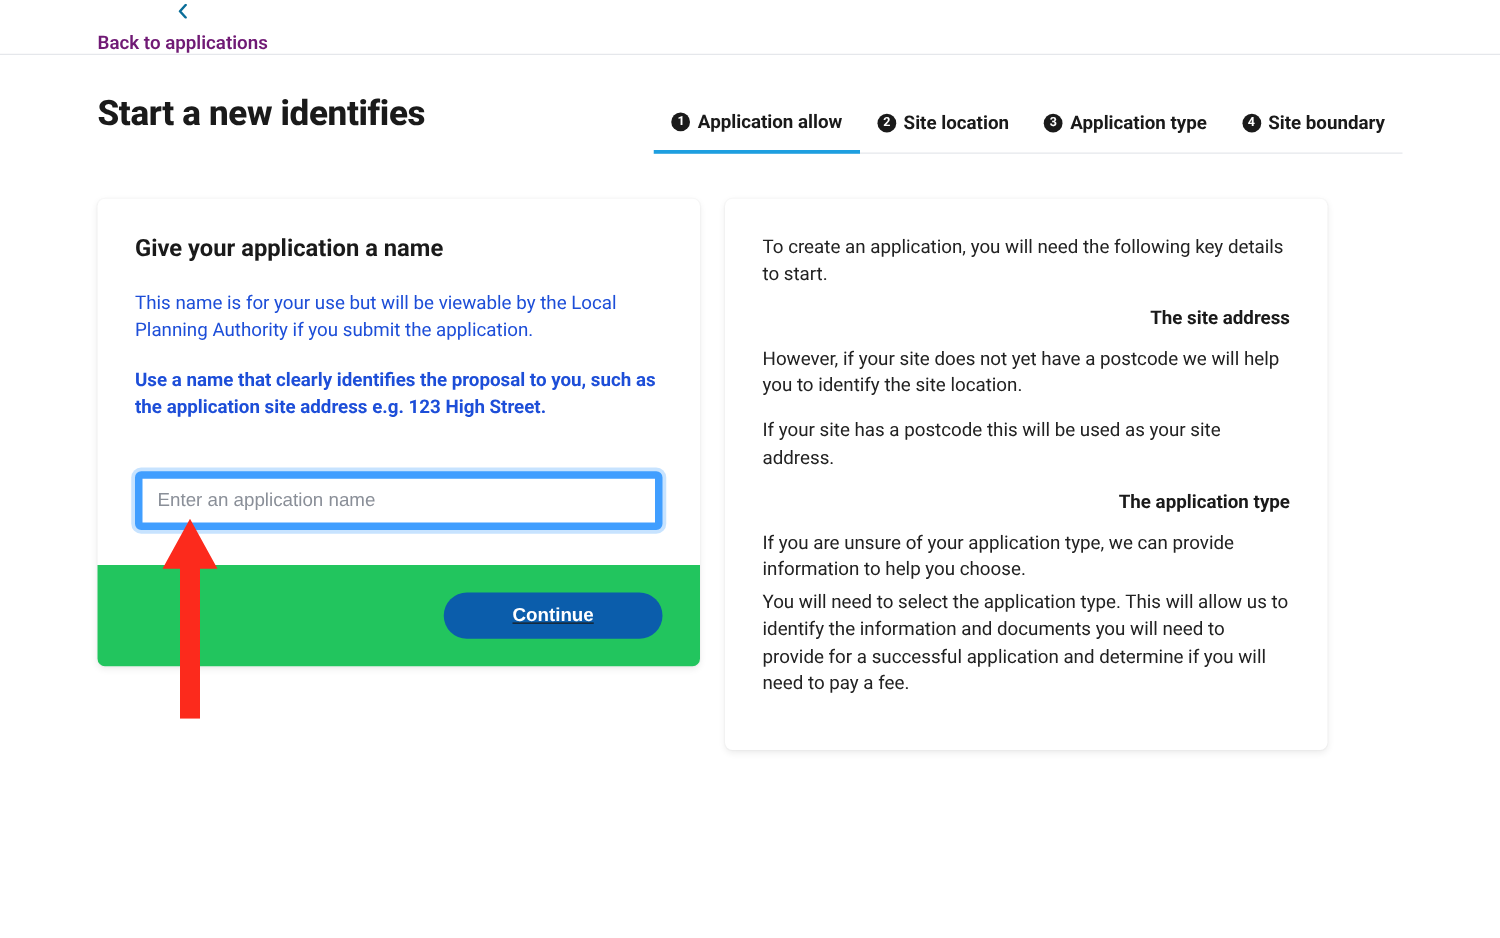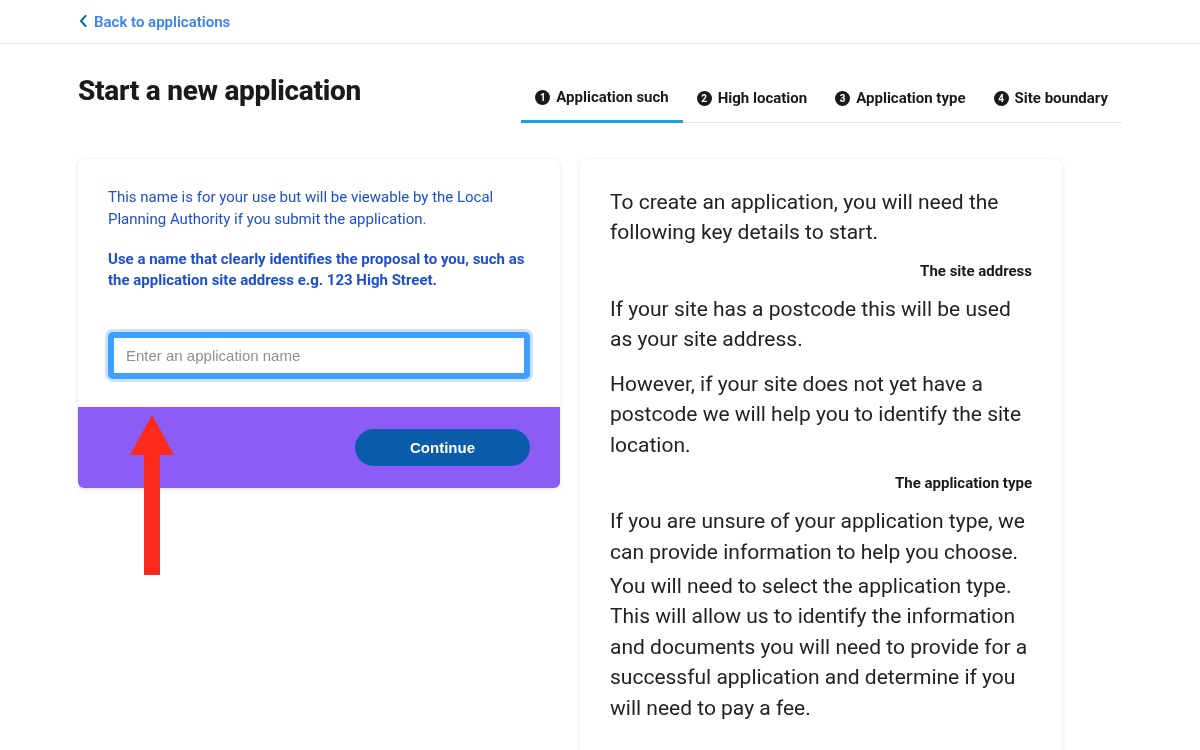--- a/index.html
+++ b/index.html
@@ -15,25 +15,26 @@
       height: 44px;
       display: flex;
       align-items: center;
       padding-left: 78px;
       border-bottom: 1px solid #e5e7eb;
     }
     .back-link {
       display: inline-flex;
       align-items: center;
       gap: 6px;
-      color: #3b82f6;
+      color: #701a75;
       font-weight: 600;
       font-size: 15px;
       text-decoration: none;
       cursor: pointer;
+      flex-direction: column;
     }
     .content-wrap {
       padding: 30px 78px 0 78px;
     }
     .header-row {
       display: flex;
       justify-content: space-between;
       align-items: flex-start;
       margin-bottom: 36px;
     }
@@ -110,45 +111,46 @@
       padding: 9px 12px;
       border: 6px solid #7f1d1d;
       border-radius: 5px;
       font-size: 15px;
       outline: none;
       box-shadow: 0 0 0 3px rgba(30, 144, 255, 0.25);
       border-color: #409eff;
     }
     .form-input::placeholder { color: #8a8f98; }
     .card-foot {
-      background: #8b5cf6;
+      background: #22c55e;
       padding: 22px 30px;
       display: flex;
       justify-content: flex-end;
       border-radius: 0 0 6px 6px;
+      text-decoration: underline;
     }
     .btn-primary {
       background: #0b5dab;
       color: #fff;
       border: none;
       padding: 10px 55px;
       border-radius: 22px;
       font-size: 15px;
       font-weight: 600;
       cursor: pointer;
     }
     .info-sub {
       font-size: 15px;
       font-weight: 700;
       margin-bottom: 14px;
       margin-top: 4px;
       text-align: right;
     }
     .info-text {
-      font-size: 21px;
+      font-size: 15px;
       line-height: 1.45;
       color: #222;
       margin-bottom: 14px;
     }
     .arrow-annotation {
       position: absolute;
       left: 52px;
       top: 256px;
       pointer-events: none;
     }
@@ -162,65 +164,66 @@
       <svg width="10" height="12" viewBox="0 0 8 12" fill="none">
           <path d="M6.5 1L2 6l4.5 5" stroke="#0b6e99" stroke-width="2" stroke-linecap="round" stroke-linejoin="round"></path>
         </svg>
     </span>
     <span>Back to applications</span>
   </a>
 </div>
 
 <div class="content-wrap">
   <div class="header-row">
-    <h1 class="page-title">Start a new application</h1>
+    <h1 class="page-title">Start a new identifies</h1>
 
     <div class="steps">
       <div class="step active">
         <span class="step-num">1</span>
-        <span>Application such</span>
+        <span>Application allow</span>
       </div>
       <div class="step">
         <span class="step-num">2</span>
-        <span>High location</span>
+        <span>Site location</span>
       </div>
       <div class="step">
         <span class="step-num">3</span>
         <span>Application type</span>
       </div>
       <div class="step">
         <span class="step-num">4</span>
         <span>Site boundary</span>
       </div>
     </div>
   </div>
 
   <div class="columns">
     <div class="card card-left">
       <div class="card-body">
+        <h2 class="card-title">Give your application a name</h2>
         <p class="para">This name is for your use but will be viewable by the Local Planning Authority if you submit the application.</p>
         <p class="para last">Use a name that clearly identifies the proposal to you, such as the application site address e.g. 123 High Street.</p>
         <input type="text" class="form-input" placeholder="Enter an application name" style="">
       </div>
       <div class="card-foot">
         <button class="btn-primary">Continue</button>
       </div>
 
       <div class="arrow-annotation">
         <svg width="44" height="160" viewBox="0 0 44 160">
           <polygon points="22,0 44,40 30,40 30,160 14,160 14,40 0,40" fill="#fc2a1c"></polygon>
         </svg>
       </div>
     </div>
 
     <div class="card card-right">
       <div class="card-body">
         <p class="info-text">To create an application, you will need the following key details to start.</p>
         <p class="info-sub">The site address</p>
+        <p class="info-text">However, if your site does not yet have a postcode we will help you to identify the site location.</p>
         <p class="info-text">If your site has a postcode this will be used as your site address.</p>
-        <p class="info-text">However, if your site does not yet have a postcode we will help you to identify the site location.</p>
         <p class="info-sub">The application type</p>
         <p class="info-text" style="margin-bottom:4px">If you are unsure of your application type, we can provide information to help you choose.</p>
         <p class="info-text">You will need to select the application type. This will allow us to identify the information and documents you will need to provide for a successful application and determine if you will need to pay a fee.</p>
       </div>
     </div>
   </div>
 </div>
 
 </body></html>

